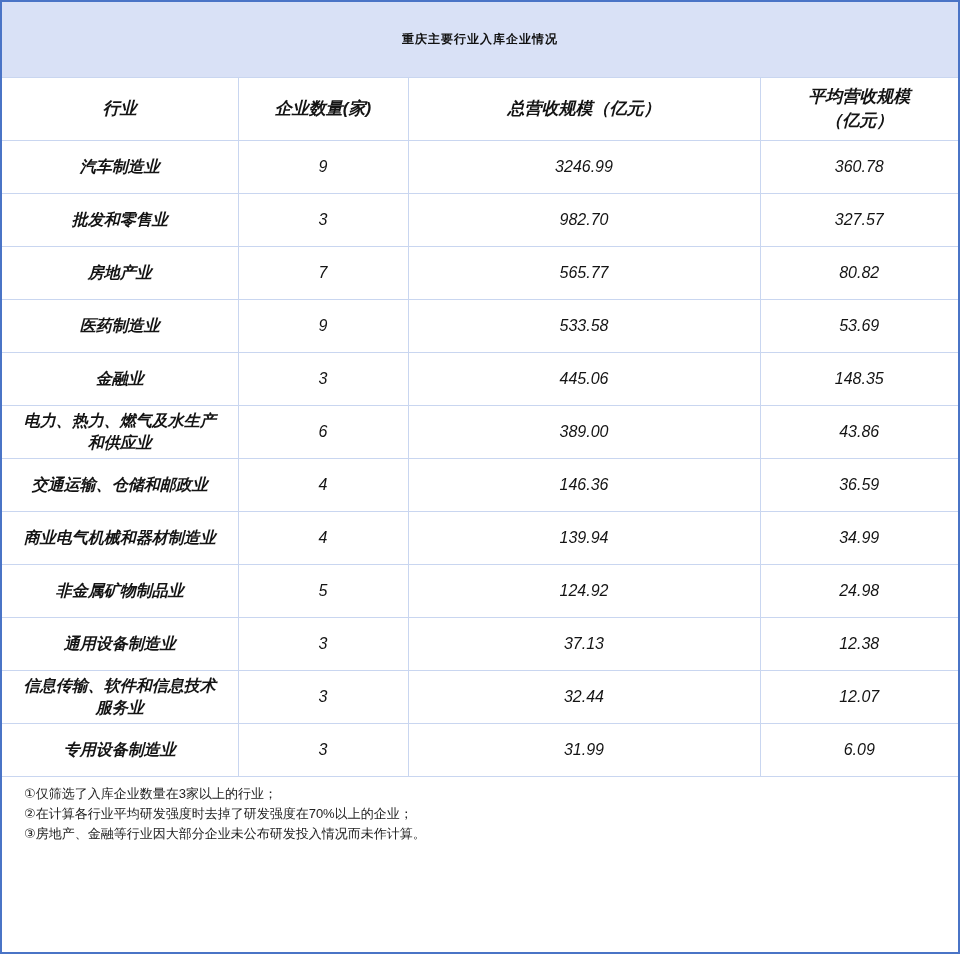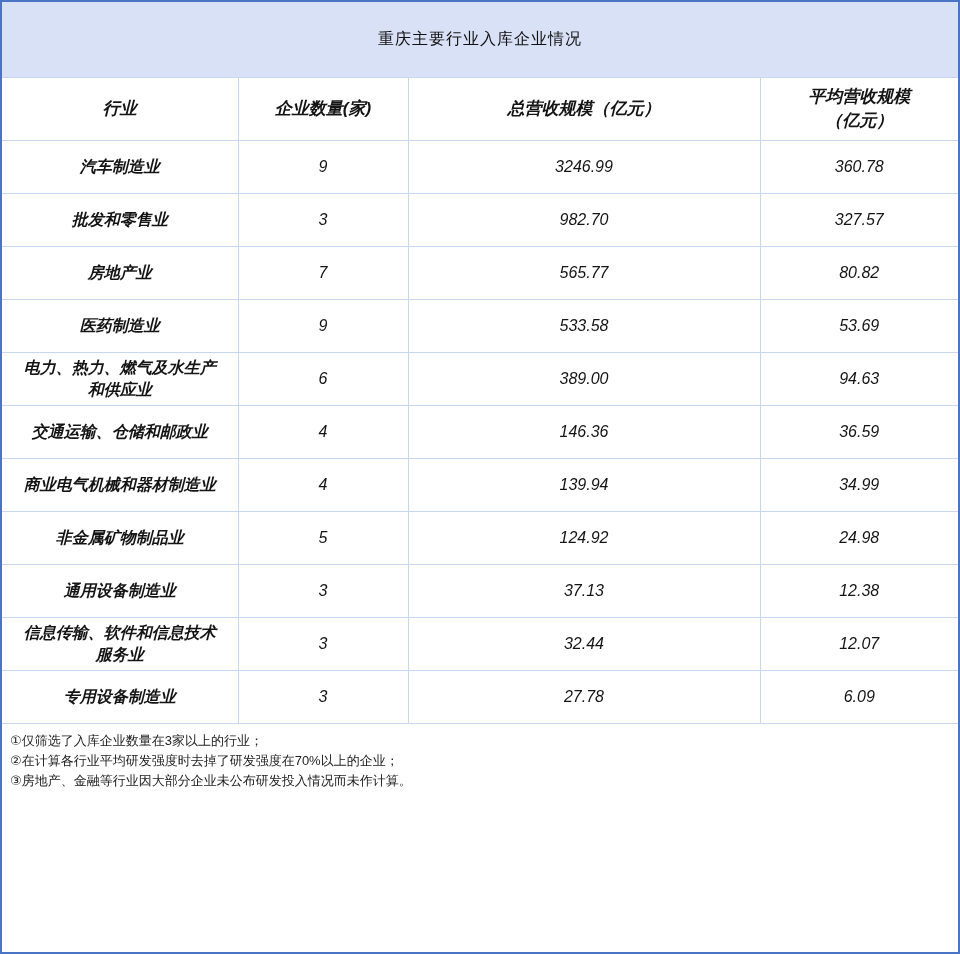--- a/index.html
+++ b/index.html
@@ -18,22 +18,22 @@
     flex-direction: column;
     color: #141414;
     overflow: hidden;
   }
   .title-bar {
     flex: 0 0 75px;
     background: #d9e1f6;
     display: flex;
     align-items: center;
     justify-content: center;
-    font-size: 16px;
-    font-weight: 400;
+    font-size: 12px;
+    font-weight: 700;
     letter-spacing: 1px;
     color: #111111;
   }
   table.industry-table {
     border-collapse: collapse;
     table-layout: fixed;
     width: 956px;
     flex: 0 0 auto;
     font-style: italic;
   }
@@ -61,21 +61,21 @@
     font-size: 16px;
     font-weight: 400;
   }
   .industry-table tbody td.industry {
     font-weight: 700;
     padding: 0 16px;
     line-height: 22px;
   }
   .notes {
     flex: 1 1 auto;
-    padding: 7px 14px 0 8px;
+    padding: 7px 14px 0 22px;
     font-size: 13px;
     line-height: 20px;
     color: #222222;
   }
   .notes .note-line { white-space: nowrap; }
 </style>
 </head>
 <body>
 
 <div class="frame">
@@ -117,24 +117,30 @@
         <td>565.77</td>
         <td>80.82</td>
       </tr>
       <tr>
         <td class="industry">医药制造业</td>
         <td>9</td>
         <td>533.58</td>
         <td>53.69</td>
       </tr>
       <tr>
+        <td class="industry">金融业</td>
+        <td>3</td>
+        <td>445.06</td>
+        <td>148.35</td>
+      </tr>
+      <tr>
         <td class="industry">电力、热力、燃气及水生产和供应业</td>
         <td>6</td>
         <td>389.00</td>
-        <td>94.63</td>
+        <td>43.86</td>
       </tr>
       <tr>
         <td class="industry">交通运输、仓储和邮政业</td>
         <td>4</td>
         <td>146.36</td>
         <td>36.59</td>
       </tr>
       <tr>
         <td class="industry">商业电气机械和器材制造业</td>
         <td>4</td>
@@ -155,21 +161,21 @@
       </tr>
       <tr>
         <td class="industry">信息传输、软件和信息技术服务业</td>
         <td>3</td>
         <td>32.44</td>
         <td>12.07</td>
       </tr>
       <tr>
         <td class="industry">专用设备制造业</td>
         <td>3</td>
-        <td>27.78</td>
+        <td>31.99</td>
         <td>6.09</td>
       </tr>
     </tbody>
   </table>
 
   <div class="notes">
     <div class="note-line">①仅筛选了入库企业数量在3家以上的行业；</div>
     <div class="note-line">②在计算各行业平均研发强度时去掉了研发强度在70%以上的企业；</div>
     <div class="note-line">③房地产、金融等行业因大部分企业未公布研发投入情况而未作计算。</div>
   </div>

